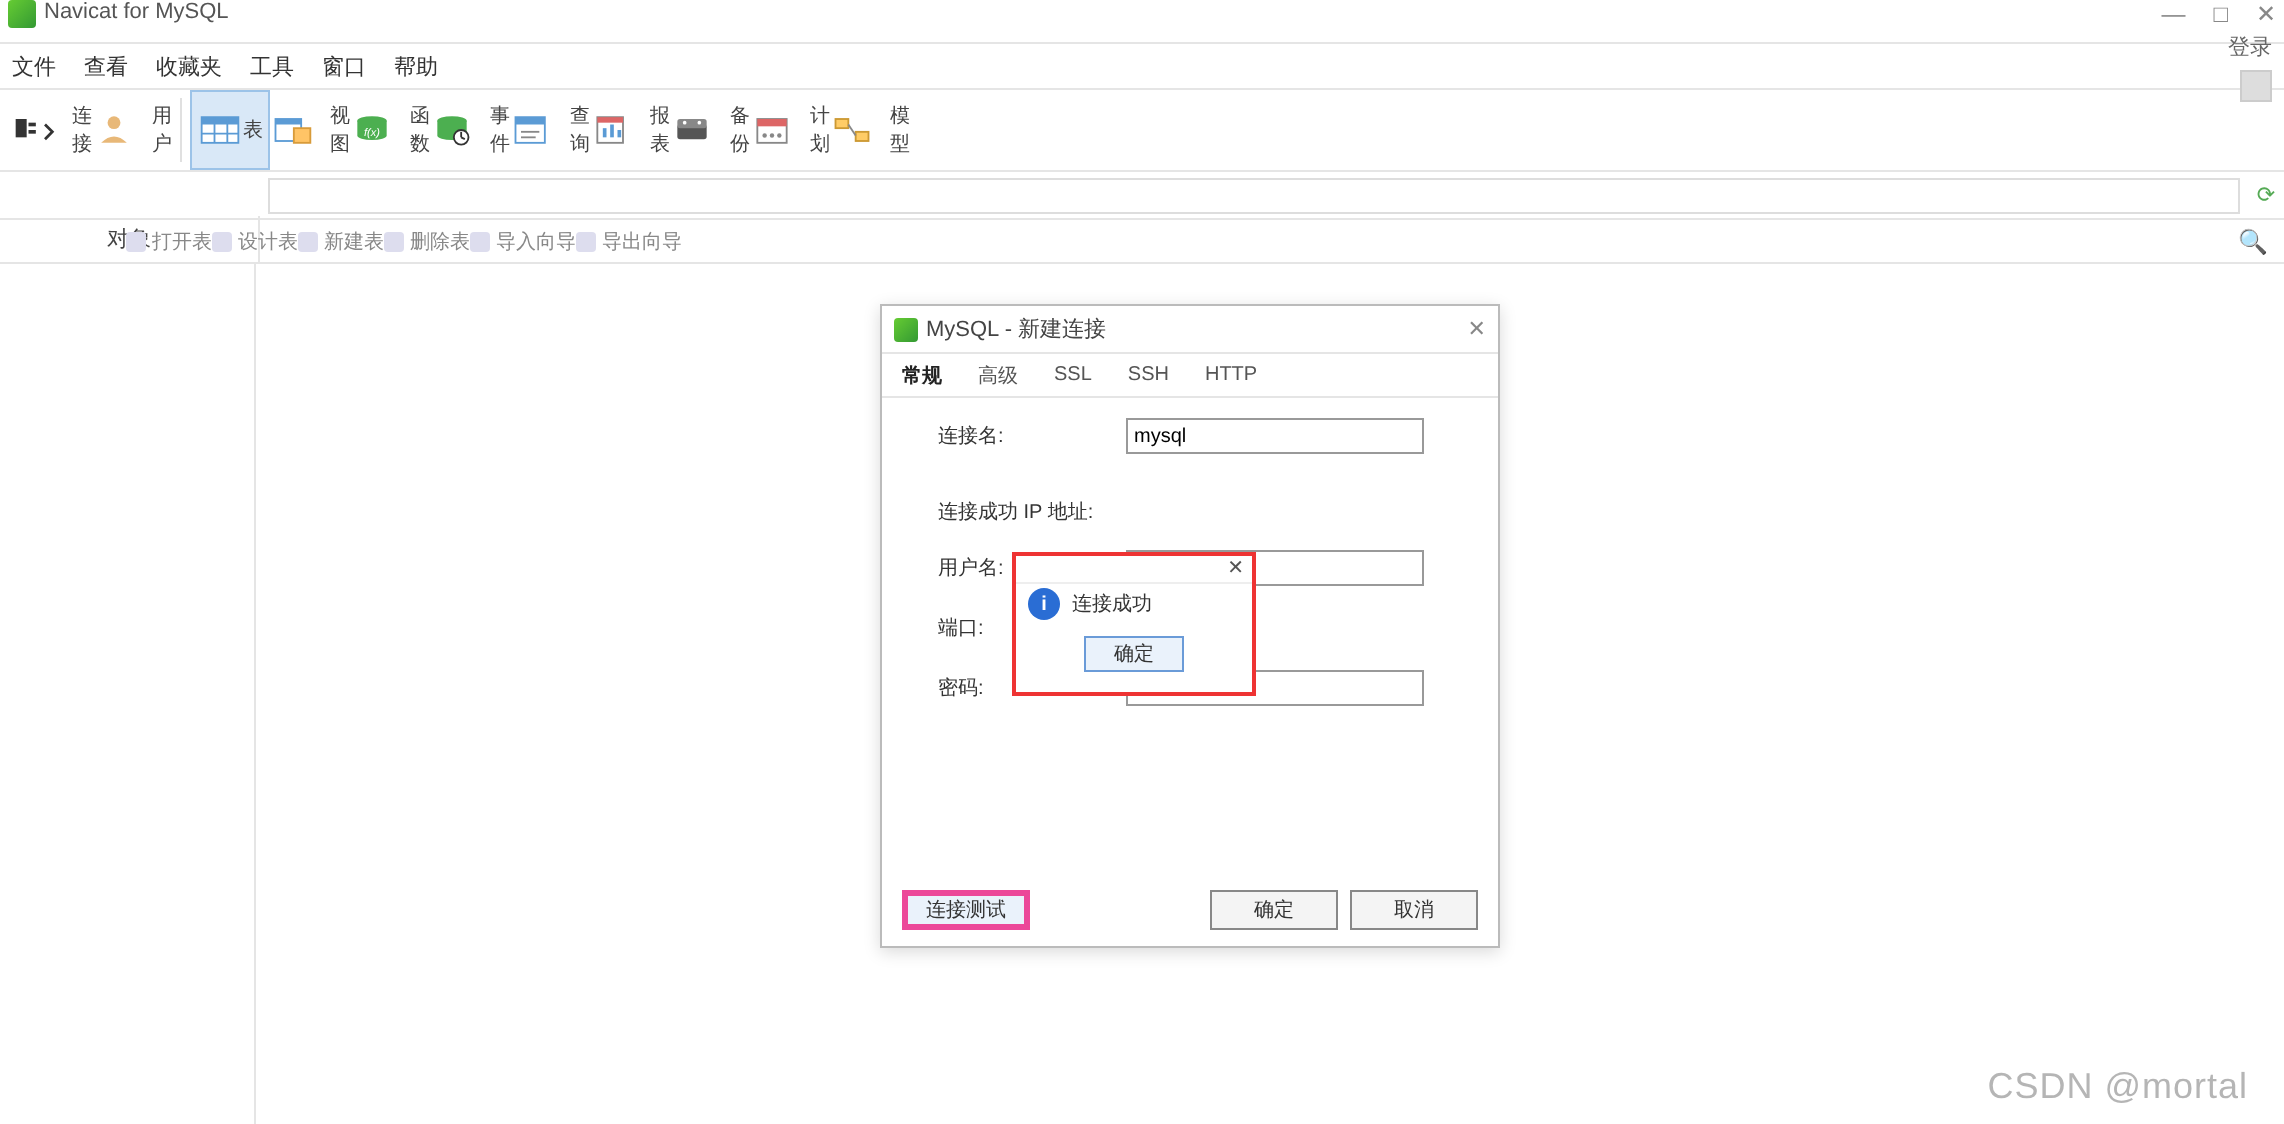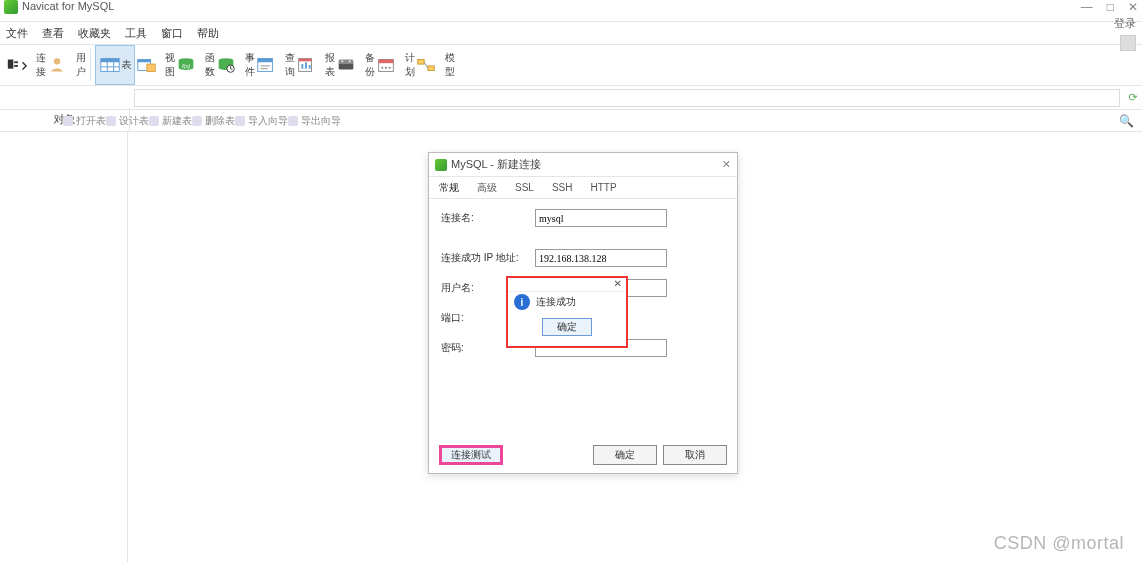--- a/index.html
+++ b/index.html
@@ -40,33 +40,33 @@
 .actionbar .dot { width: 10px; height: 10px; border-radius: 2px; background: #dde; }
 .actionbar .spacer { flex: 1; }
 .actionbar .mag { color: #6af; margin-right: 8px; font-size: 12px; }
 
 
 .main { position: absolute; left: 0; right: 0; top: 132px; bottom: 0; display: flex; }
 .sidebar { width: 128px; border-right: 1px solid #e5e5e5; }
 .content { flex: 1; position: relative; }
 
 
-.dlg { position: absolute; left: 300px; top: 20px; width: 310px; height: 322px; background: #fff; border: 1px solid #bbb; box-shadow: 0 2px 8px rgba(0,0,0,.15); }
+.dlg { position: absolute; left: 312px; top: 20px; width: 310px; height: 322px; background: #fff; border: 1px solid #bbb; box-shadow: 0 2px 8px rgba(0,0,0,.15); }
 .dlg-title { height: 24px; background: #fff; border-bottom: 1px solid #e5e5e5; display: flex; align-items: center; padding: 0 6px; font-size: 11px; }
 .dlg-title .logo2 { width: 12px; height: 12px; background: linear-gradient(135deg,#6c3,#393); border-radius: 2px; margin-right: 4px; }
 .dlg-title .t { flex: 1; color: #444; }
 .dlg-title .x { color: #888; cursor: default; }
 .dlg-tabs { height: 22px; display: flex; align-items: center; padding: 0 6px; gap: 10px; font-size: 10px; border-bottom: 1px solid #e5e5e5; }
 .dlg-tabs .tab { padding: 2px 4px; color: #555; }
-.dlg-tabs .tab.active { font-weight: normal; color: #222; }
-.dlg-body { padding: 10px 12px; }
+.dlg-tabs .tab.active { font-weight: bold; color: #222; }
+.dlg-body { padding: 10px 28px; }
 .frow { display: flex; align-items: center; margin-bottom: 12px; font-size: 10px; }
 .frow label { width: 94px; color: #333; }
 .frow input { height: 18px; border: 1px solid #999; padding: 0 3px; font-size: 10px; background: #fff; }
-.frow input.w1 { width: 132px; font-family: Liberation Serif, serif; }
+.frow input.w1 { width: 149px; }
 .frow input.w2 { width: 56px; }
 .dlg-foot { position: absolute; bottom: 6px; left: 0; right: 0; height: 24px; display: flex; align-items: center; padding: 0 10px; gap: 6px; }
 .dlg-foot .btn { height: 20px; min-width: 64px; border: 1px solid #888; background: #f4f4f4; font-size: 10px; display: flex; align-items: center; justify-content: center; }
 .dlg-foot .btn.test { border: 3px solid #ec4899; background: #eaf2fb; }
 .dlg-foot .spacer { flex: 1; }
 
 
 .msgwrap { position: absolute; left: 378px; top: 144px; width: 122px; height: 72px; border: 2px solid #e33; background: #fff; }
 .msgwrap .xline { height: 14px; display: flex; justify-content: flex-end; padding: 0 4px; font-size: 10px; color: #555; border-bottom: 1px solid #eee; }
 .msgwrap .row1 { display: flex; align-items: center; gap: 6px; padding: 2px 6px; }
@@ -282,21 +282,20 @@
         <div class="tab">HTTP</div>
       </div>
       <div class="dlg-body">
         <div class="frow">
           <label>连接名:</label>
           <input class="w1" value="mysql" style="">
         </div>
         <div style="height:10px"></div>
         <div class="frow">
           <label>连接成功 IP 地址:</label>
-          <input class="w1" value="192.168.138.128" style="">
         </div>
         <div class="frow">
           <label>用户名:</label>
           <input class="w1" value="root" style="">
         </div>
         <div class="frow">
           <label>端口:</label>
           <input class="w2" value="3306" style="">
         </div>
         <div class="frow">

